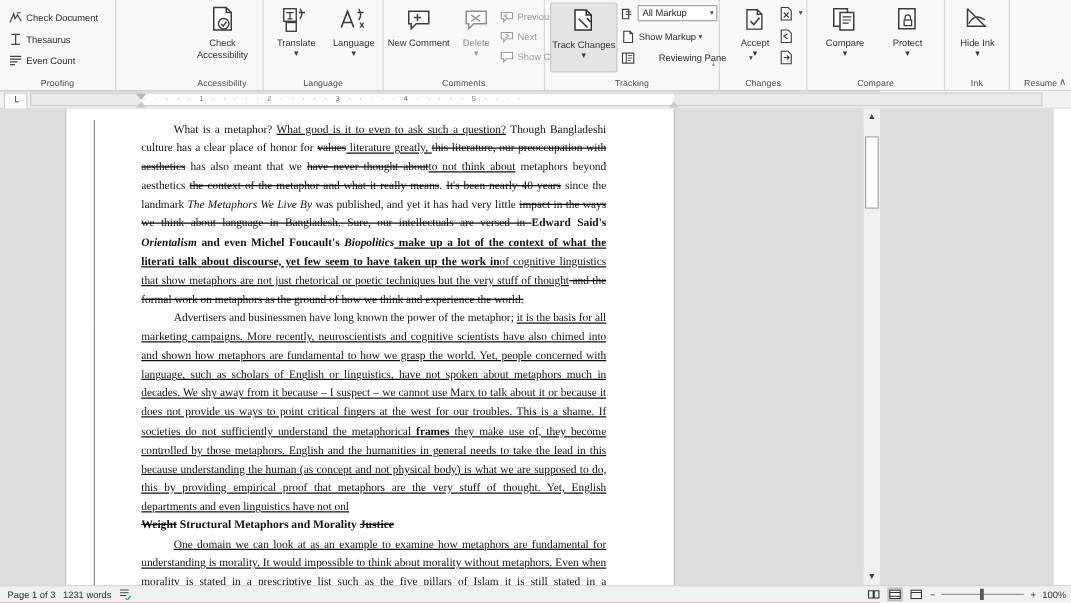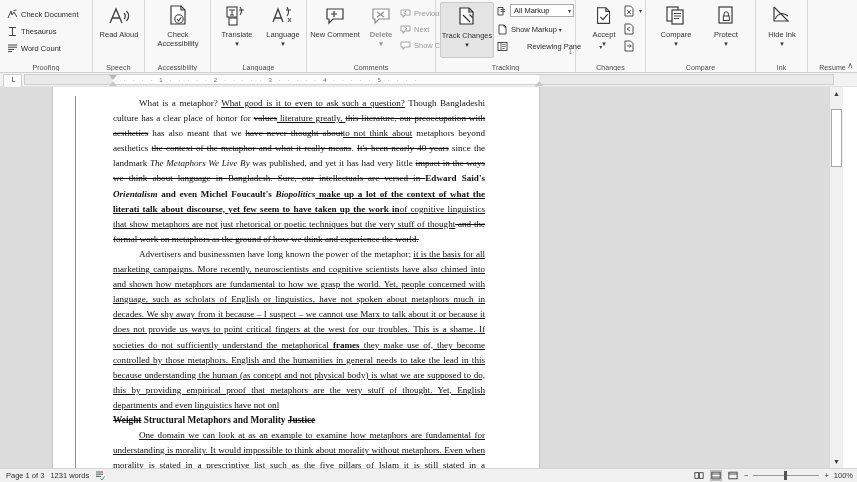--- a/index.html
+++ b/index.html
@@ -2,21 +2,21 @@
 <html><head>
 <meta charset="utf-8">
 <style>
   html,body{margin:0;padding:0;}
   body{
     width:857px;height:482px;overflow:hidden;
     background:#ffffff;
     font-family:"Liberation Sans", sans-serif;
     -webkit-font-smoothing:none;
   }
-  .app{position:relative;width:843px;height:482px;background:#b91c1c;}
+  .app{position:relative;width:704px;height:482px;background:#b91c1c;}
 
   
   .ribbon{
     position:absolute;left:0;top:0;width:857px;height:73px;
     background:#f8f8f8;
     border-bottom:1px solid #d0d0d0;
     box-sizing:border-box;
   }
   .ribbon-inner{position:relative;width:857px;height:72px;}
   .group{
@@ -199,40 +199,26 @@
                 </svg>
           </span>
           <span class="lbl">Thesaurus</span>
         </div>
         <div class="smbtn" style="left:6px;top:41px;">
           <span class="ic">
             <svg width="11" height="11" viewBox="0 0 11 11">
                   <path d="M1 2 H10 M1 4.2 H10 M1 6.4 H7 M1 8.6 H5" stroke="#444" stroke-width="1"></path>
                 </svg>
           </span>
-          <span class="lbl">Word Count</span>
+          <span class="lbl">Even Count</span>
         </div>
       </div>
       <div class="group-label">Proofing</div>
     </div>
 
-    <div class="group" style="left:93px;width:52px;">
-      <div class="group-body">
-        <div class="bigbtn" style="left:0;top:2px;">
-          <span class="ic">
-            <svg width="24" height="24" viewBox="0 0 24 24">
-                  <path d="M3 19 L9 5 L15 19 M5.5 14 H12.5" stroke="#3a3a3a" fill="none" stroke-width="1.3"></path>
-                  <path d="M17 9 a4 4 0 0 1 0 6 M19.5 7 a7 7 0 0 1 0 10" stroke="#3a3a3a" fill="none" stroke-width="1.2"></path>
-                </svg>
-          </span>
-          <span class="lbl">Read Aloud</span>
-        </div>
-      </div>
-      <div class="group-label">Speech</div>
-    </div>
 
     <div class="group" style="left:145px;width:66px;">
       <div class="group-body">
         <div class="bigbtn" style="left:7px;top:2px;">
           <span class="ic">
             <svg width="24" height="24" viewBox="0 0 24 24">
                   <path d="M5 2 H15 L19 6 V20 H5 Z" stroke="#3a3a3a" fill="#fff" stroke-width="1.2"></path>
                   <path d="M15 2 V6 H19" stroke="#3a3a3a" fill="none" stroke-width="1.2"></path>
                   <circle cx="13" cy="15" r="4.2" stroke="#3a3a3a" fill="#fff" stroke-width="1.1"></circle>
                   <path d="M11 15.2 L12.6 16.8 L15.2 13.4" stroke="#3a3a3a" fill="none" stroke-width="1.1"></path>
@@ -277,21 +263,21 @@
       <div class="group-body">
         <div class="bigbtn" style="left:2px;top:2px;">
           <span class="ic">
             <svg width="24" height="24" viewBox="0 0 24 24">
                   <path d="M4 5 H20 V15 H10 L6 19 V15 H4 Z" stroke="#3a3a3a" fill="#fff" stroke-width="1.2"></path>
                   <path d="M8 10 H14 M11 7 V13" stroke="#3a3a3a" stroke-width="1.2"></path>
                 </svg>
           </span>
           <span class="lbl">New Comment</span>
         </div>
-        <div class="bigbtn" style="left:48px;top:2px;font-weight:bold;">
+        <div class="bigbtn" style="left:48px;top:2px;">
           <span class="ic">
             <svg width="24" height="24" viewBox="0 0 24 24">
                   <path d="M4 5 H20 V15 H10 L6 19 V15 H4 Z" stroke="#8d8d8d" fill="#fff" stroke-width="1.2"></path>
                   <path d="M8 8 L15 13 M15 8 L8 13" stroke="#8d8d8d" stroke-width="1.2"></path>
                 </svg>
           </span>
           <span class="lbl" style="color:#8d8d8d;">Delete</span>
           <span class="dcaret" style="color:#9a9a9a;">▾</span>
         </div>
         <div class="smbtn dim" style="left:92px;top:6px;">

